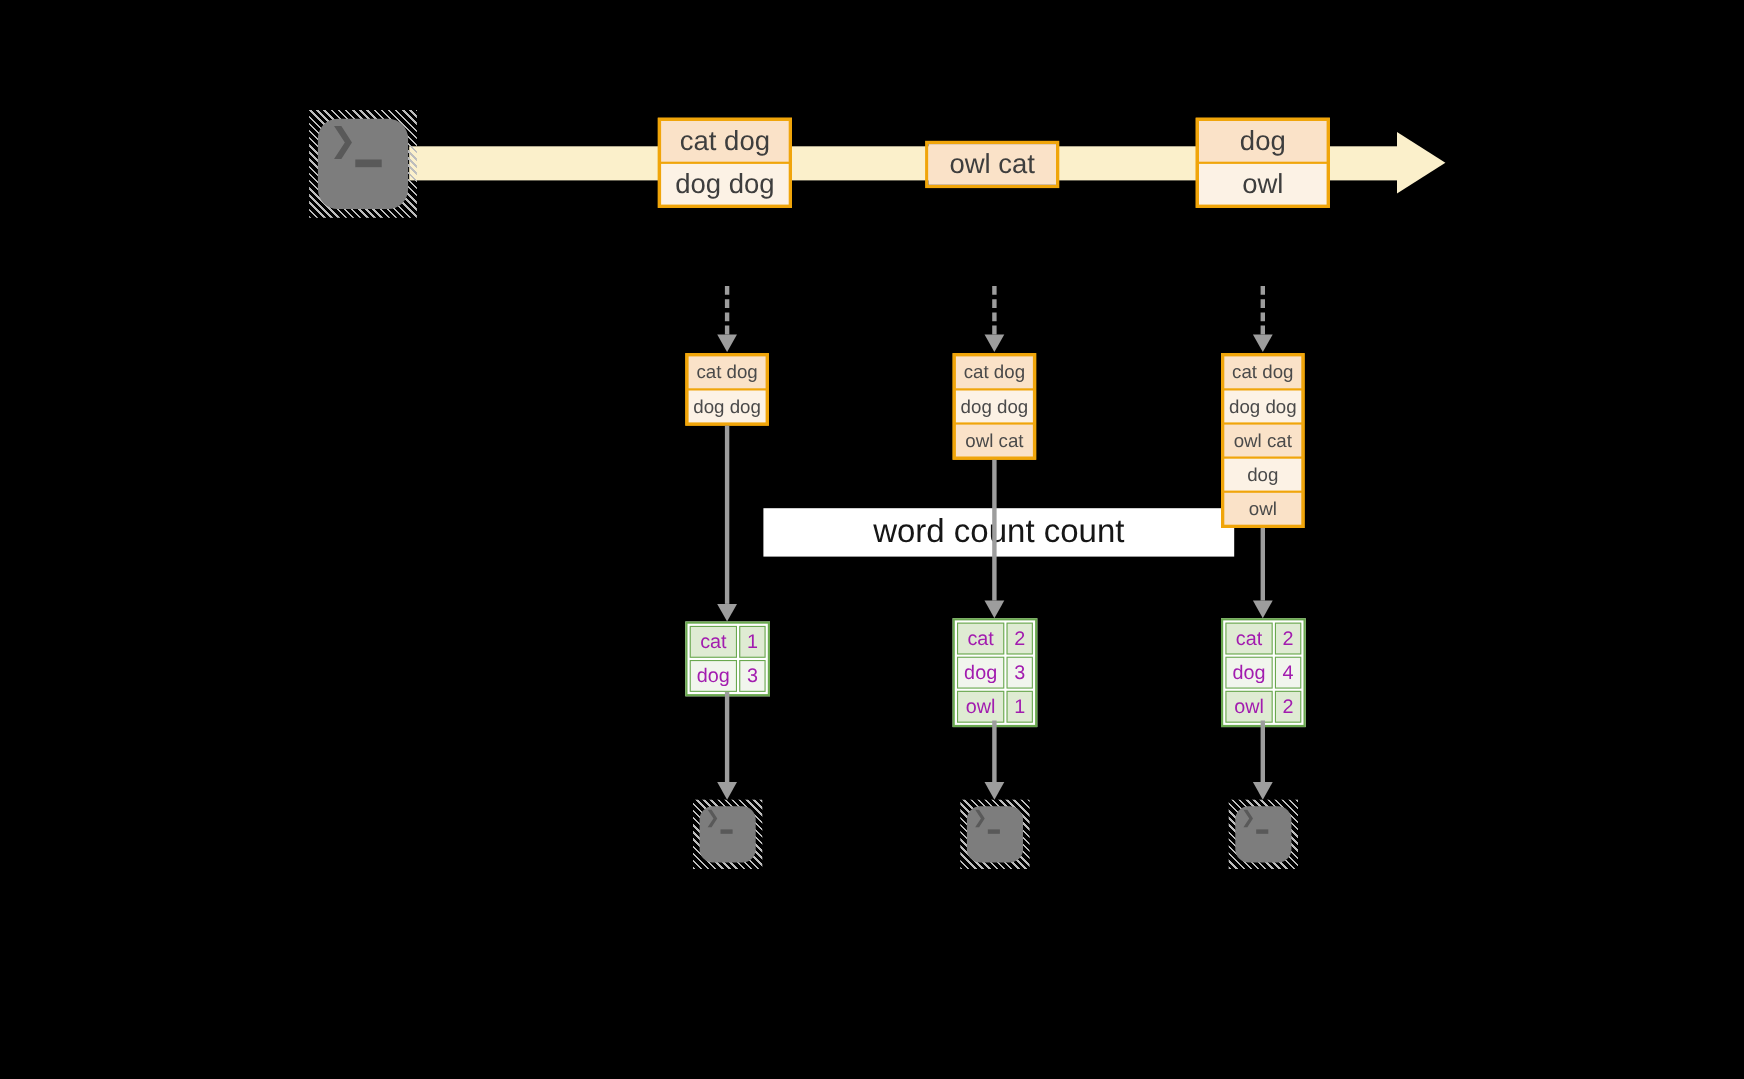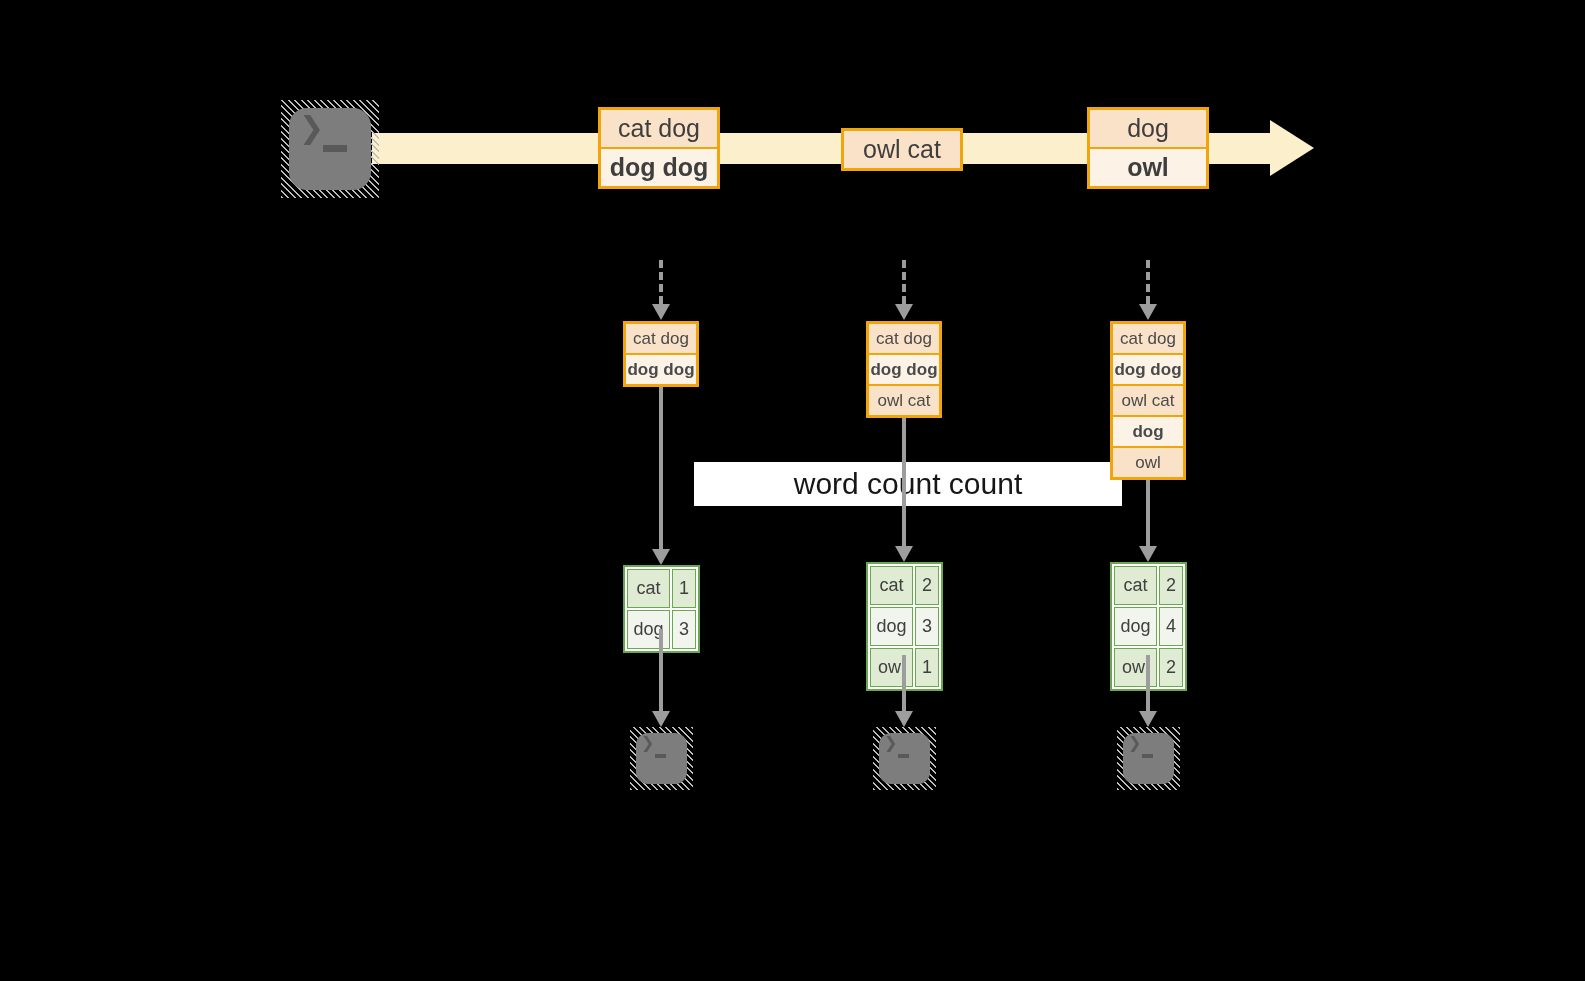--- a/index.html
+++ b/index.html
@@ -33,38 +33,38 @@
     background:var(--orange-border,#f0a50a);
     display:flex;flex-direction:column;gap:2px;z-index:2;
   }
   .ebox{width:122px;}
   .ebox .row{height:37px;display:flex;align-items:center;justify-content:center;
     font-size:25px;color:#3e3e3e;}
   .sbox{width:76px;}
   .sbox .row{height:29px;display:flex;align-items:center;justify-content:center;
     font-size:17px;color:#4a4a4a;}
   .fill-peach{background:var(--peach-fill,#fae2c8);}
-  .fill-cream{background:var(--cream-fill,#fcf2e5);font-weight:bold;}
+  .fill-cream{background:var(--cream-fill,#fcf2e5);}
   
   .varrow{position:absolute;width:18px;display:flex;flex-direction:column;align-items:center;z-index:3;}
   .varrow .line{width:0;}
   .varrow.solid .line{border-left:4px solid var(--arrow-gray,#9d9d9d);}
   .varrow.dashed .line{border-left:4px dashed var(--arrow-gray,#9d9d9d);}
   .varrow .head{width:0;height:0;border-left:9px solid transparent;border-right:9px solid transparent;
     border-top:16px solid var(--arrow-gray,#9d9d9d);}
   
   .qlabel{position:absolute;left:694px;top:462px;width:428px;height:44px;
     background:var(--label-bg,#fff);z-index:1;
     display:flex;align-items:center;justify-content:center;
     font-size:30px;font-weight:300;color:#161616;}
   
   .gtable{position:absolute;width:77px;background:#fff;border:2px solid var(--green-border,#6aa84f);
     padding:2px;display:grid;grid-template-columns:1fr 24px;gap:2px;z-index:2;}
-  .gtable .cell{border:1px solid var(--green-border,#6aa84f);height:39px;
-    display:flex;align-items:center;justify-content:center;font-size:18px;color:#404040;}
+  .gtable .cell{border:1px solid var(--green-border,#6aa84f);height:29px;
+    display:flex;align-items:center;justify-content:center;font-size:18px;color:#a21caf;}
   .fill-gdark{background:var(--green-cell-dark,#dfebd3);}
   .fill-glight{background:var(--green-cell-light,#f1f5ed);}
 </style>
 </head>
 <body>
 
 <div class="stage">
 
   <div class="term big">
     <div class="inner">

